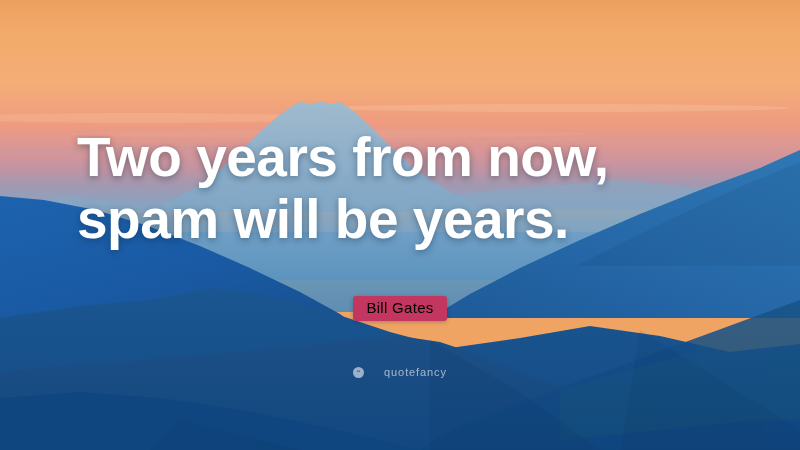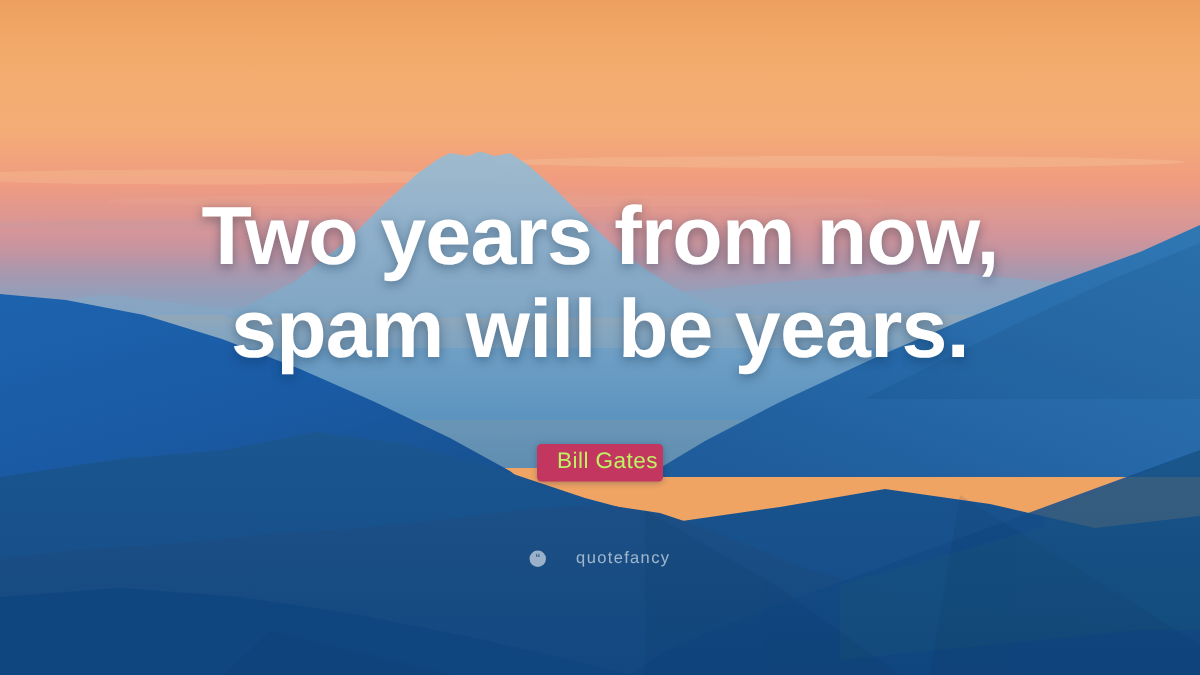--- a/index.html
+++ b/index.html
@@ -33,21 +33,20 @@
     display: flex;
     flex-direction: column;
     align-items: center;
     z-index: 5;
   }
   .quote-block {
     position: absolute;
     top: 126px;
     left: 0;
     right: 0;
-    text-align: center;
     padding: 0 77px;
     box-sizing: border-box;
   }
   .quote-line {
     color: #ffffff;
     font-size: 55px;
     line-height: 62px;
     font-weight: 700;
     letter-spacing: -0.5px;
     text-shadow: 0 2px 7px rgba(10, 40, 70, 0.42);
@@ -56,25 +55,25 @@
   .author-wrap {
     position: absolute;
     top: 296px;
     left: 0;
     right: 0;
     display: flex;
     justify-content: center;
   }
   .author-badge {
     background: #c2365f;
-    color: #bef264;
+    color: #000000;
     font-size: 15px;
     font-weight: 400;
     letter-spacing: 0.3px;
-    padding: 4px 3px 5px 13px;
+    padding: 4px 13px 5px 13px;
     border-radius: 3px;
     line-height: 16px;
     box-shadow: 0 1px 4px rgba(10, 40, 70, 0.3);
   }
   .watermark {
     position: absolute;
     top: 366px;
     left: 0;
     right: 0;
     display: flex;

